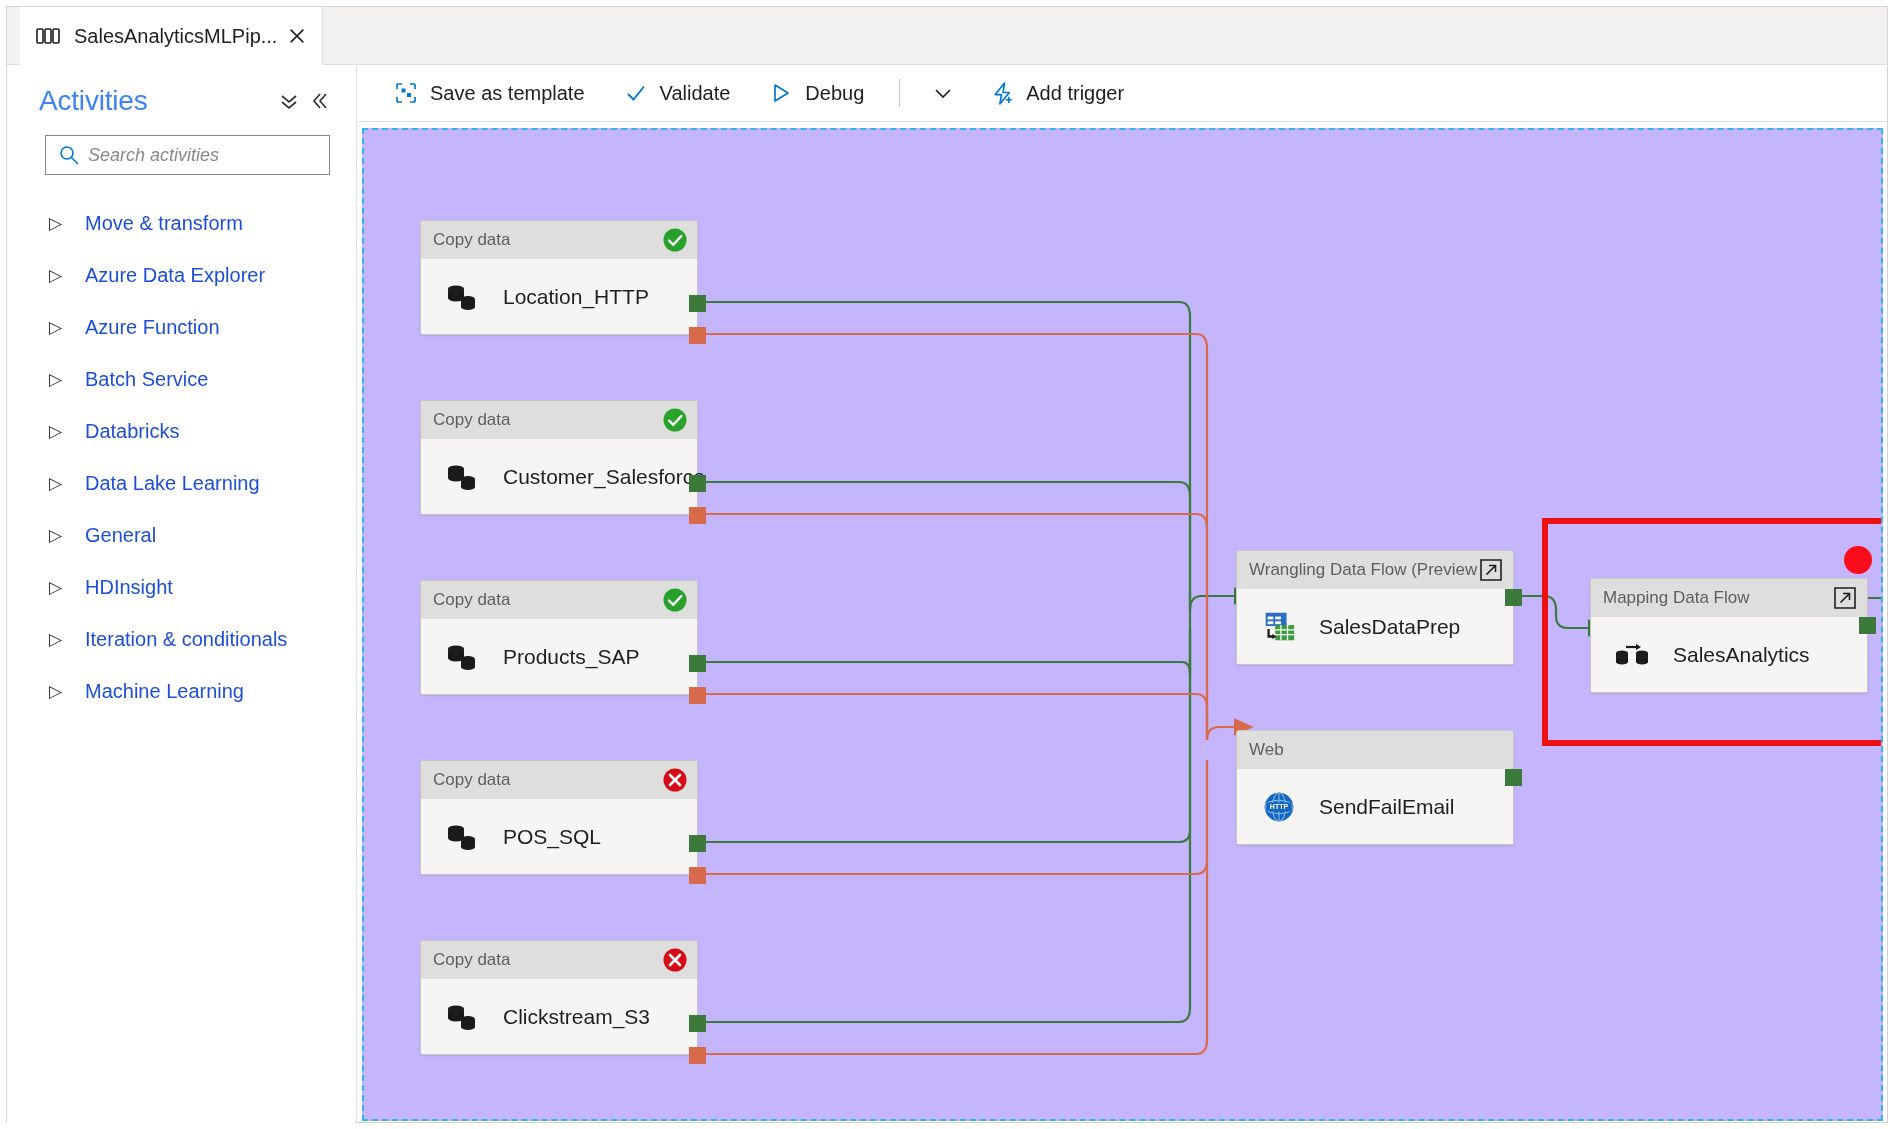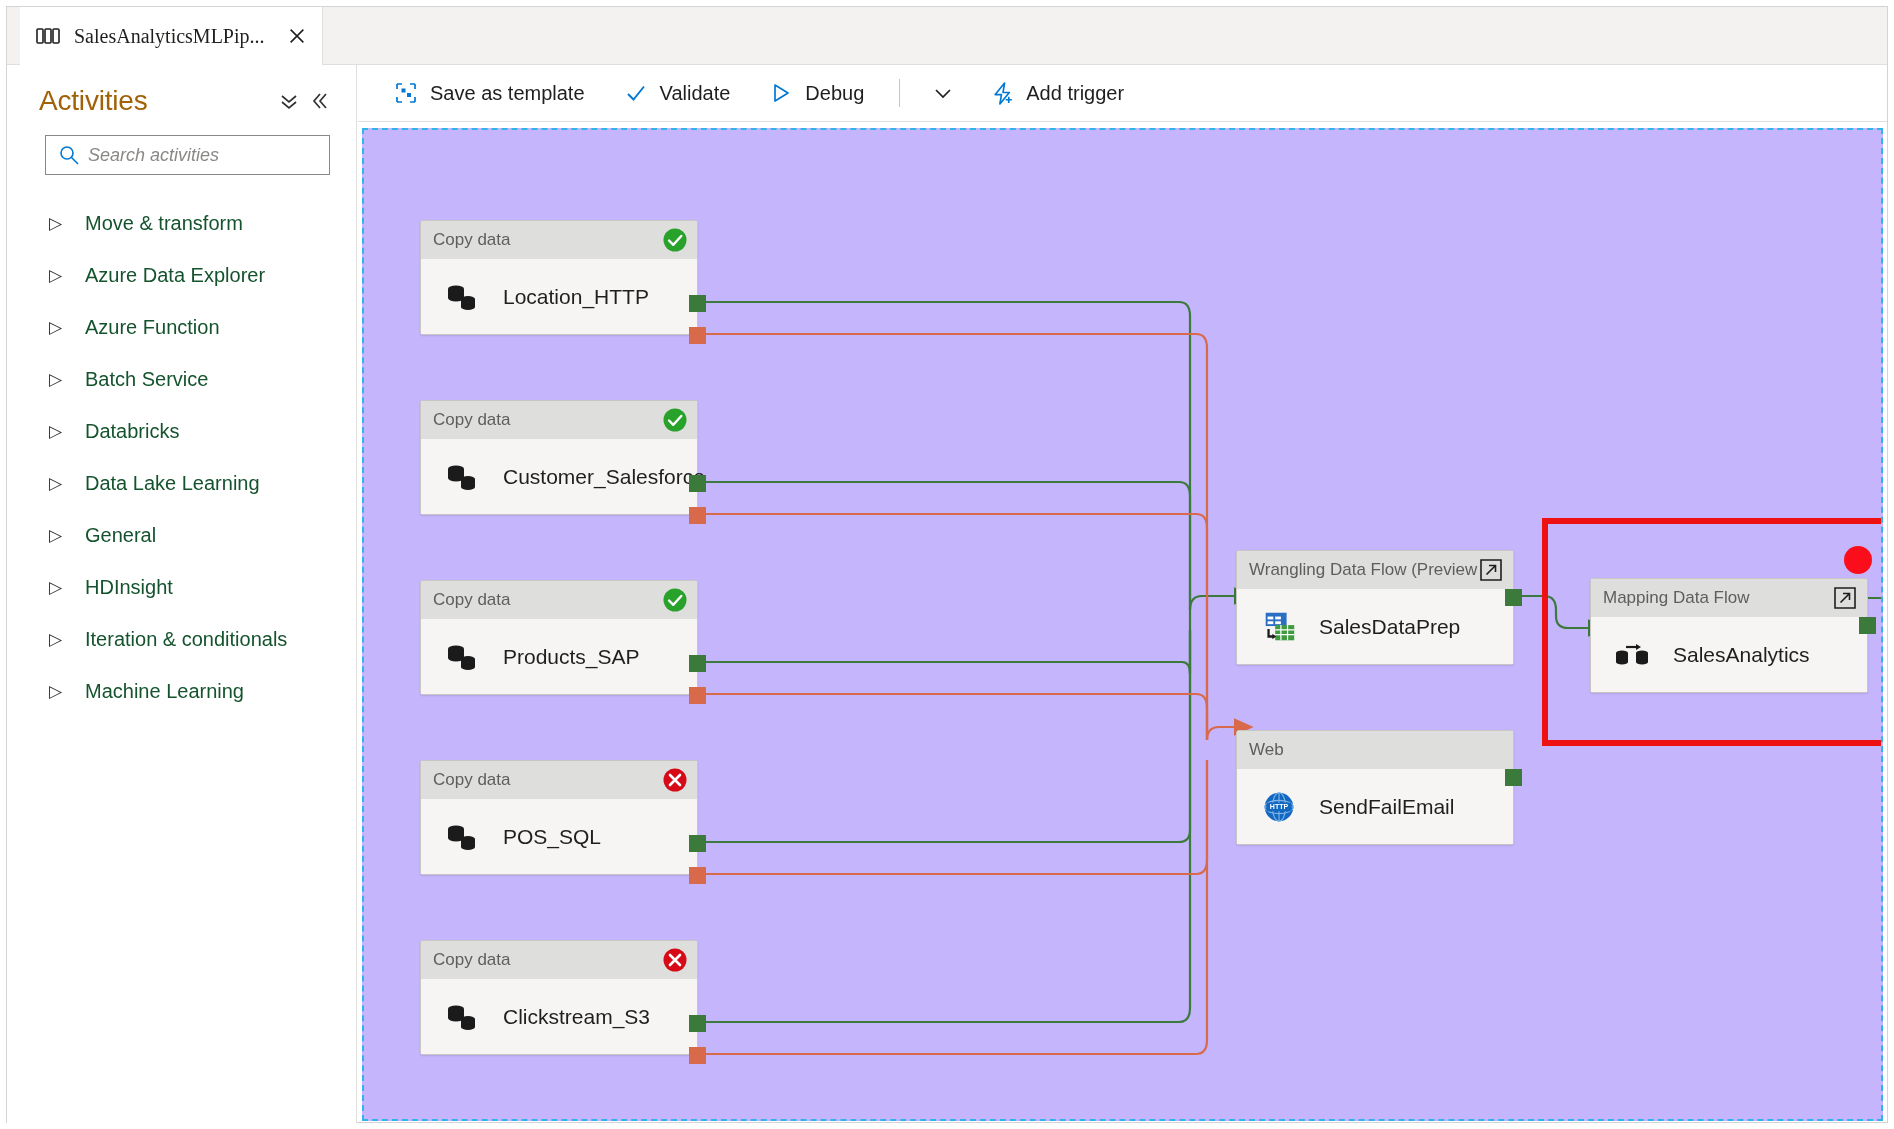--- a/index.html
+++ b/index.html
@@ -38,41 +38,40 @@
     background: #ffffff;
     border-right: 1px solid #e1dfdd;
     display: flex; align-items: center;
     padding: 0 14px 0 16px;
   }
   .tab-icon { width: 26px; height: 20px; flex: 0 0 auto; margin-right: 12px; }
   .tab-label {
     font-size: 20px; color: #201f1e;
     white-space: nowrap; overflow: hidden;
     flex: 1 1 auto;
-    font-family: Liberation Serif, serif;
   }
   .tab-close {
     width: 22px; height: 22px; flex: 0 0 auto;
     color: #201f1e; cursor: pointer;
     display: flex; align-items: center; justify-content: center;
   }
   
   .sidebar {
     position: absolute;
     left: 7px; top: 65px;
     width: 350px; height: 1058px;
     background: #ffffff;
     border-right: 1px solid #e1dfdd;
   }
   .sidebar-header {
     display: flex; align-items: center;
     padding: 20px 22px 0 32px;
   }
   .sidebar-title {
-    font-size: 28px; font-weight: normal; color: #a16207;
+    font-size: 28px; font-weight: normal; color: #3b82f6;
     flex: 1 1 auto; letter-spacing: -0.2px;
   }
   .hdr-btn {
     width: 30px; height: 30px; cursor: pointer;
     display: flex; align-items: center; justify-content: center;
     color: #323130;
   }
   .search-wrap {
     margin: 18px 26px 0 38px;
     height: 40px;
@@ -95,21 +94,21 @@
     height: 52px;
     padding-left: 42px;
     cursor: pointer;
   }
   .act-chevron {
     width: 22px; flex: 0 0 auto;
     color: #323130; font-size: 17px;
     display: flex; align-items: center;
   }
   .act-label {
-    font-size: 20px; color: #14532d;
+    font-size: 20px; color: #1d4ed8;
     margin-left: 14px; white-space: nowrap;
   }
   
   .toolbar {
     position: absolute;
     left: 358px; top: 65px;
     width: 1529px; height: 57px;
     background: #ffffff;
     border-bottom: 1px solid #e1dfdd;
     display: flex; align-items: center;

